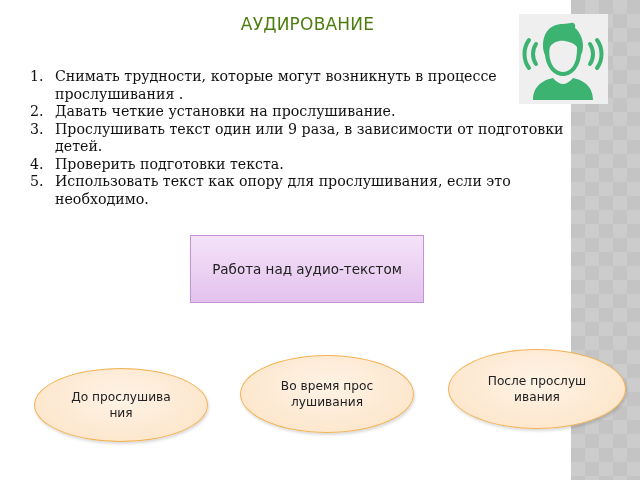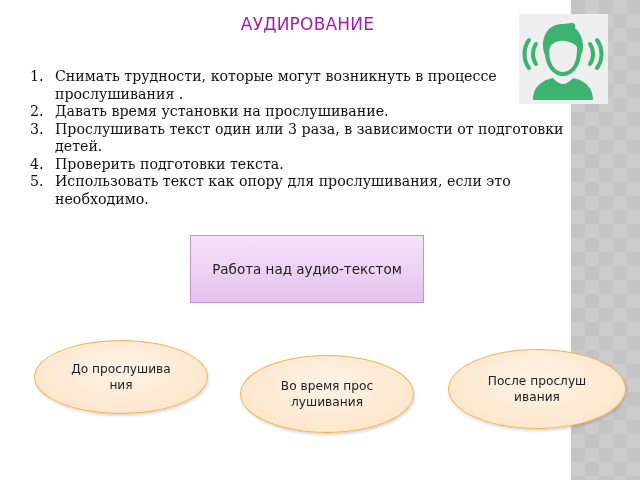--- a/index.html
+++ b/index.html
@@ -4,62 +4,62 @@
   <style>
     html, body { margin:0; padding:0; }
     body { width:640px; height:480px; position:relative; overflow:hidden; background:#ffffff; font-family:"DejaVu Sans", sans-serif; }
     .sidebar { position:absolute; left:571px; top:0; width:69px; height:480px;
       background-color:#c6c6c6;
       background-image:
         linear-gradient(45deg, #d0d0d0 25%, transparent 25%, transparent 75%, #d0d0d0 75%),
         linear-gradient(45deg, #d0d0d0 25%, transparent 25%, transparent 75%, #d0d0d0 75%);
       background-size:28px 28px; background-position:0 0, 14px 14px; }
     .sidebar-inner { position:absolute; inset:0; background:rgba(190,190,190,0.25); }
-    .title { position:absolute; left:0; width:615px; top:14px; text-align:center; font-family:"DejaVu Sans", sans-serif; font-size:17px; color:#a21caf; letter-spacing:0.2px; }
+    .title { position:absolute; left:0; width:615px; top:14px; text-align:center; font-family:"DejaVu Sans", sans-serif; font-size:17px; color:#4d7c0f; letter-spacing:0.2px; }
     .icon-box { position:absolute; left:519px; top:14px; width:89px; height:90px; background:#efefef; }
     .icon-box svg { display:block; width:89px; height:90px; }
     .list { position:absolute; left:30px; top:68px; width:540px; margin:0; padding:0; list-style:none; font-family:"DejaVu Serif", serif; font-size:14.2px; line-height:17.5px; color:#111; }
     .list li { position:relative; padding-left:25px; white-space:nowrap; }
     .list li .num { position:absolute; left:0; top:0; }
     .list li .txt { display:block; white-space:normal; }
     .main-box { position:absolute; left:190px; top:235px; width:234px; height:68px; box-sizing:border-box;
       border:1.5px solid #c592d6; background:linear-gradient(#f4e3f8, #e4c2ee);
       display:flex; align-items:center; justify-content:center; text-align:center;
       font-family:"DejaVu Sans", sans-serif; font-size:13.5px; color:#222; line-height:18px; padding:0 19px; }
     .ellipse { position:absolute; box-sizing:border-box; border:1.5px solid #f2b354; border-radius:50%;
       background:radial-gradient(ellipse at 50% 40%, #fef3e6 0%, #fde2c4 100%);
       box-shadow:1px 2px 3px rgba(0,0,0,0.15);
       display:flex; align-items:center; justify-content:center; text-align:center;
       font-family:"DejaVu Sans", sans-serif; font-size:12.2px; line-height:16px; color:#222; }
     .ellipse span { display:block; width:100px; word-break:break-all; }
-    .e1 { left:34px; top:340px; width:174px; height:74px; }
+    .e1 { left:34px; top:368px; width:174px; height:74px; }
     .e2 { left:240px; top:355px; width:174px; height:78px;justify-content:center; }
     .e3 { left:448px; top:349px; width:178px; height:80px; }
   </style>
 </head>
 <body>
 
 <div class="sidebar">
     <div class="sidebar-inner"></div>
   </div>
 
 <div class="title">АУДИРОВАНИЕ</div>
 
 <ol class="list">
   <li>
       <span class="num">1.</span>
       <span class="txt">Снимать трудности, которые могут возникнуть в процессе прослушивания .</span>
     </li>
   <li>
       <span class="num">2.</span>
-      <span class="txt">Давать время установки на прослушивание.</span>
+      <span class="txt">Давать четкие установки на прослушивание.</span>
     </li>
   <li>
       <span class="num">3.</span>
-      <span class="txt">Прослушивать текст один или 3 раза, в зависимости от подготовки детей.</span>
+      <span class="txt">Прослушивать текст один или 9 раза, в зависимости от подготовки детей.</span>
     </li>
   <li>
       <span class="num">4.</span>
       <span class="txt">Проверить подготовки текста.</span>
     </li>
   <li>
       <span class="num">5.</span>
       <span class="txt">Использовать текст как опору для прослушивания, если это необходимо.</span>
     </li>
 </ol>

